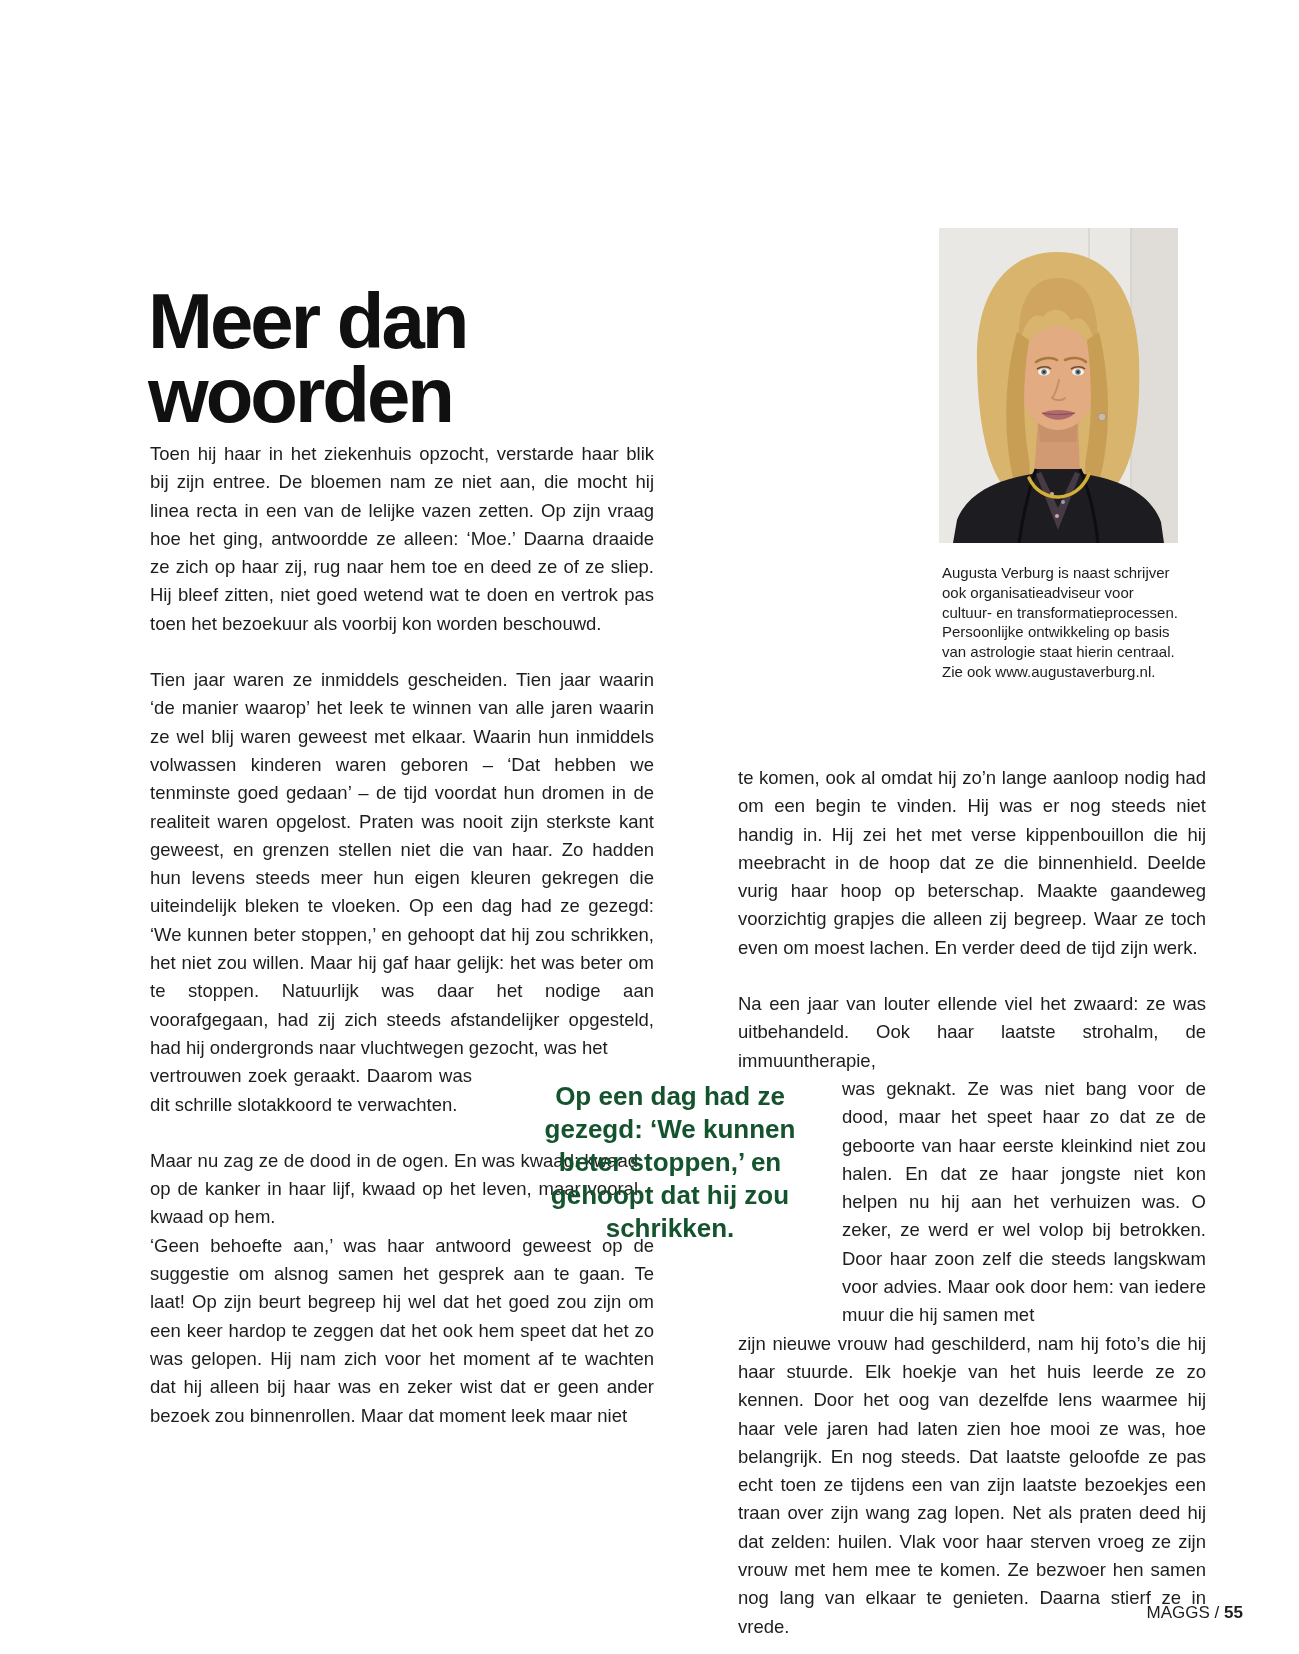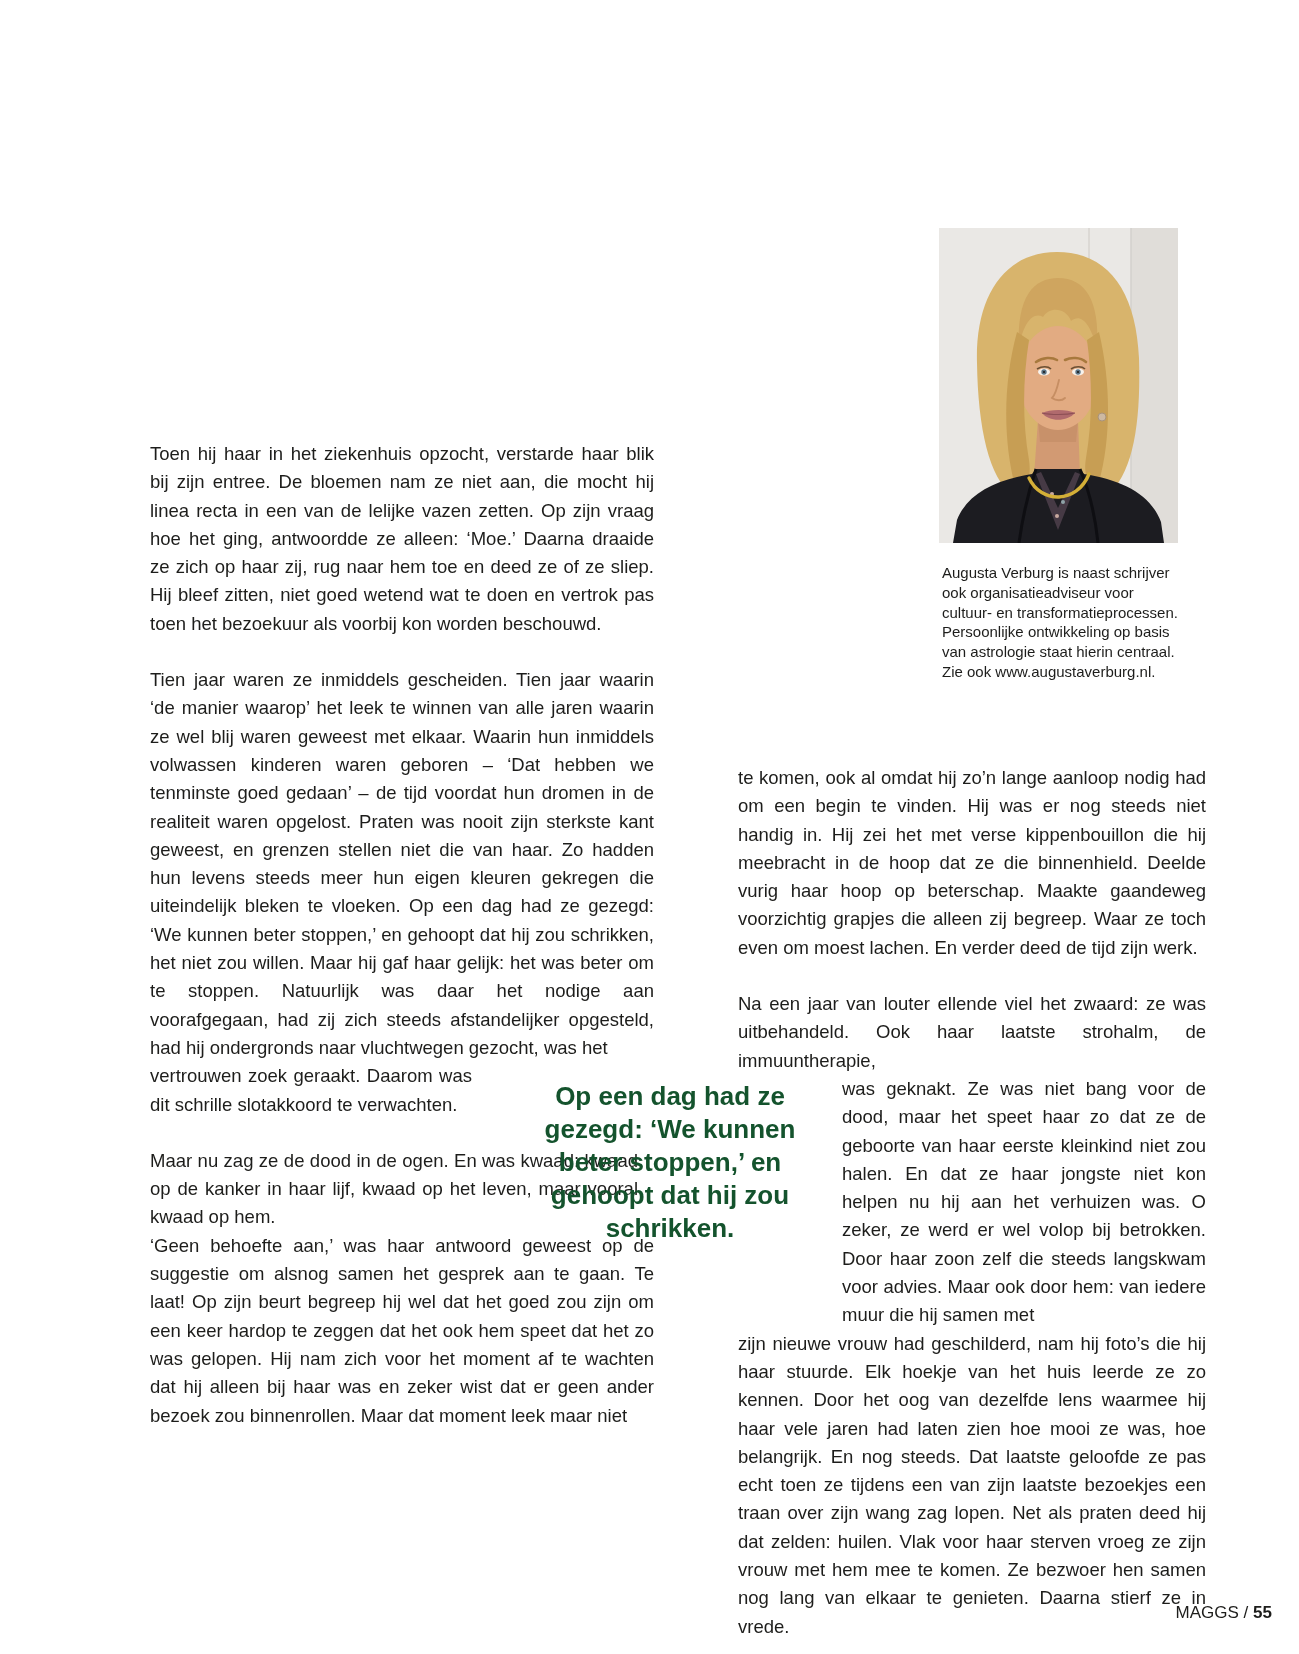--- a/index.html
+++ b/index.html
@@ -31,30 +31,31 @@
   }
   .photo{
     position:absolute;left:939px;top:228px;width:239px;height:315px;
     display:block;
   }
   .caption{
     position:absolute;left:942px;top:563px;width:236px;
     font-size:15px;line-height:19.8px;text-align:left;color:#1d1d1b;
   }
   .footer{
-    position:absolute;right:27px;top:1603px;
+    position:absolute;right:56px;top:1603px;
     font-size:17px;color:#1d1d1b;white-space:nowrap;
   }
   .footer .pagenum{font-weight:700;}
 </style>
 </head>
 <body>
 
 <div class="page">
 
+  <h1 class="title"><span>Meer dan</span><br><span>woorden</span></h1>
 
   <svg class="photo" viewBox="0 0 239 315" xmlns="http://www.w3.org/2000/svg" aria-hidden="true">
     <rect x="0" y="0" width="239" height="315" fill="#eae8e5"></rect>
     <rect x="192" y="0" width="47" height="315" fill="#e0ddd9"></rect>
     <line x1="150" y1="0" x2="150" y2="315" stroke="#dcd9d5" stroke-width="2"></line>
     <line x1="192" y1="0" x2="192" y2="315" stroke="#d3d0cc" stroke-width="1.5"></line>
 
     <path d="M118,24 C64,24 36,70 38,135 C39,200 50,250 74,268 L168,268 C194,246 202,196 200,130 C197,64 170,24 118,24 Z" fill="#d8b46c"></path>
 
     <path d="M99,192 L139,192 L141,248 L95,248 Z" fill="#d29a73"></path>

